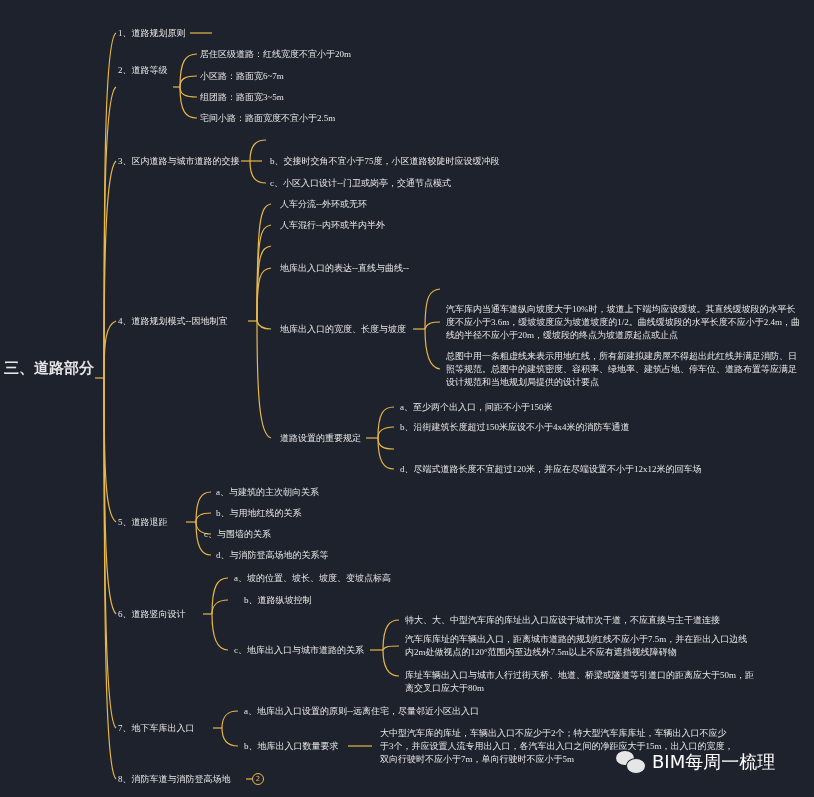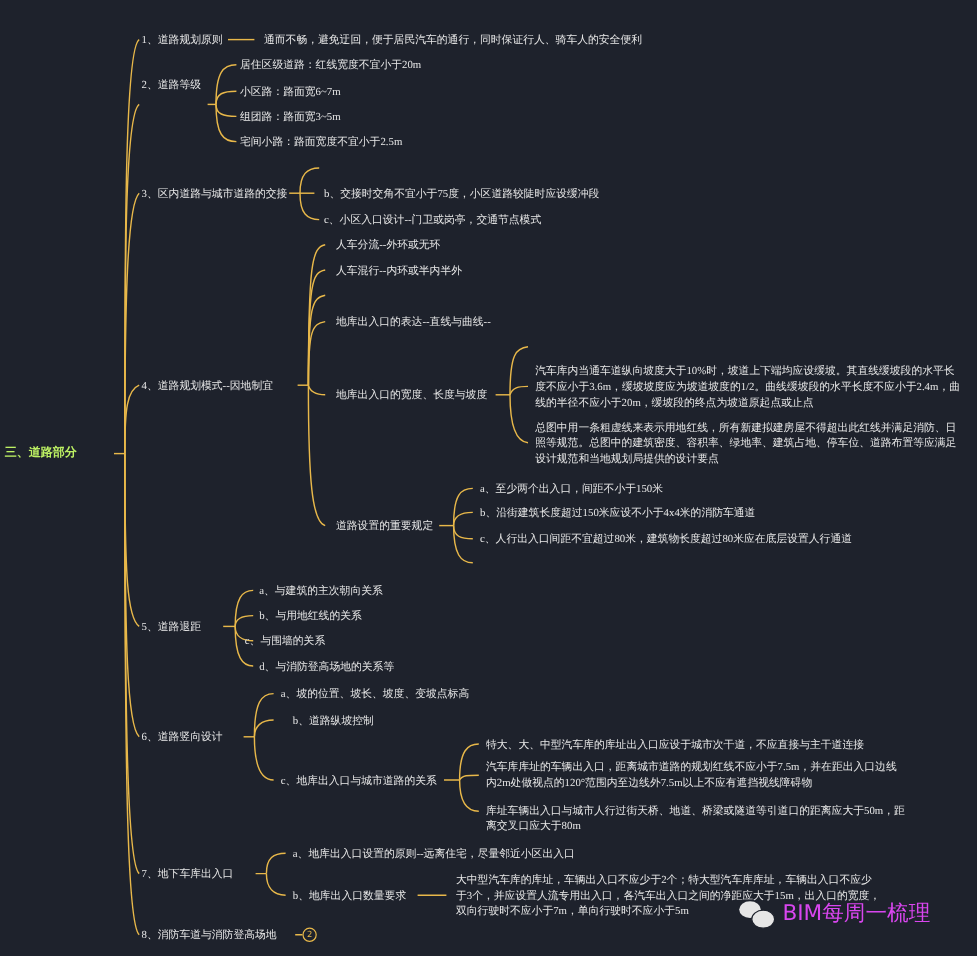--- a/index.html
+++ b/index.html
@@ -11,30 +11,30 @@
   }
   #canvas { position:absolute; left:0; top:0; width:814px; height:797px; }
   svg#links { position:absolute; left:0; top:0; width:814px; height:797px; }
   .node {
     position:absolute; color:#e8e8e8; font-size:9px; line-height:13px;
     white-space:nowrap;
     font-family:Liberation Serif, serif;
   }
   .node.wrap { white-space:normal; }
   .root {
-    position:absolute; left:4px; top:369px; color:#bef264;
-    font-size:10px; font-weight:bold; line-height:18px; white-space:nowrap;
+    position:absolute; left:4px; top:359px; color:#e5e5e5;
+    font-size:15px; font-weight:bold; line-height:18px; white-space:nowrap;
   }
   .badge {
     position:absolute; width:10px; height:10px; border:1px solid #e8b84a;
     border-radius:50%; color:#e8b84a; font-size:7px; line-height:10px;
     text-align:center;
   }
   .watermark {
-    position:absolute; left:616px; top:750px; color:#d946ef;
+    position:absolute; left:616px; top:750px; color:#ffffff;
     font-size:18px; line-height:24px; white-space:nowrap;
     display:flex; align-items:center; gap:6px;
   }
   .wechat {
     position:relative; width:30px; height:22px;
   }
   .wechat .b1 { position:absolute; left:0; top:0; width:18px; height:14px; background:#e6e6e6; border-radius:50%; }
   .wechat .b2 { position:absolute; left:10px; top:7px; width:18px; height:14px; background:#e6e6e6; border-radius:50%; border:1px solid #1e222c; }
 </style>
 </head>
@@ -116,42 +116,41 @@
   <div class="node" style="left:118px;top:27px">1、道路规划原则</div>
   <div class="node" style="left:118px;top:64px">2、道路等级</div>
   <div class="node" style="left:118px;top:155px">3、区内道路与城市道路的交接</div>
   <div class="node" style="left:118px;top:315px">4、道路规划模式--因地制宜</div>
   <div class="node" style="left:118px;top:516px">5、道路退距</div>
   <div class="node" style="left:118px;top:608px">6、道路竖向设计</div>
   <div class="node" style="left:118px;top:722px">7、地下车库出入口</div>
   <div class="node" style="left:118px;top:773px">8、消防车道与消防登高场地</div>
   <div class="badge" style="left:252px;top:773px">2</div>
 
-  <div class="node" style="left:220px;top:27px">通而不畅，避免迂回，便于居民汽车的通行，同时保证行人、骑车人的安全便利</div>
 
   <div class="node" style="left:200px;top:48px">居住区级道路：红线宽度不宜小于20m</div>
   <div class="node" style="left:200px;top:70px">小区路：路面宽6~7m</div>
   <div class="node" style="left:200px;top:91px">组团路：路面宽3~5m</div>
   <div class="node" style="left:200px;top:112px">宅间小路：路面宽度不宜小于2.5m</div>
 
   <div class="node" style="left:270px;top:155px">b、交接时交角不宜小于75度，小区道路较陡时应设缓冲段</div>
   <div class="node" style="left:270px;top:177px">c、小区入口设计--门卫或岗亭，交通节点模式</div>
 
   <div class="node" style="left:280px;top:198px">人车分流--外环或无环</div>
   <div class="node" style="left:280px;top:219px">人车混行--内环或半内半外</div>
   <div class="node" style="left:280px;top:262px">地库出入口的表达--直线与曲线--</div>
   <div class="node" style="left:280px;top:323px">地库出入口的宽度、长度与坡度</div>
   <div class="node" style="left:280px;top:432px">道路设置的重要规定</div>
 
   <div class="node wrap" style="left:446px;top:303px;width:355px">汽车库内当通车道纵向坡度大于10%时，坡道上下端均应设缓坡。其直线缓坡段的水平长度不应小于3.6m，缓坡坡度应为坡道坡度的1/2。曲线缓坡段的水平长度不应小于2.4m，曲线的半径不应小于20m，缓坡段的终点为坡道原起点或止点</div>
   <div class="node wrap" style="left:446px;top:350px;width:355px">总图中用一条粗虚线来表示用地红线，所有新建拟建房屋不得超出此红线并满足消防、日照等规范。总图中的建筑密度、容积率、绿地率、建筑占地、停车位、道路布置等应满足设计规范和当地规划局提供的设计要点</div>
 
   <div class="node" style="left:400px;top:401px">a、至少两个出入口，间距不小于150米</div>
   <div class="node" style="left:400px;top:421px">b、沿街建筑长度超过150米应设不小于4x4米的消防车通道</div>
-  <div class="node" style="left:400px;top:443px">c、人行出入口间距不宜超过80米，建筑物长度超过80米应在底层设置人行通道</div>
+  <div class="node" style="left:400px;top:463px">d、尽端式道路长度不宜超过120米，并应在尽端设置不小于12x12米的回车场</div>
 
   <div class="node" style="left:216px;top:486px">a、与建筑的主次朝向关系</div>
   <div class="node" style="left:216px;top:507px">b、与用地红线的关系</div>
   <div class="node" style="left:204px;top:528px">c、与围墙的关系</div>
   <div class="node" style="left:216px;top:549px">d、与消防登高场地的关系等</div>
 
   <div class="node" style="left:234px;top:572px">a、坡的位置、坡长、坡度、变坡点标高</div>
   <div class="node" style="left:244px;top:594px">b、道路纵坡控制</div>
   <div class="node" style="left:234px;top:644px">c、地库出入口与城市道路的关系</div>
 

